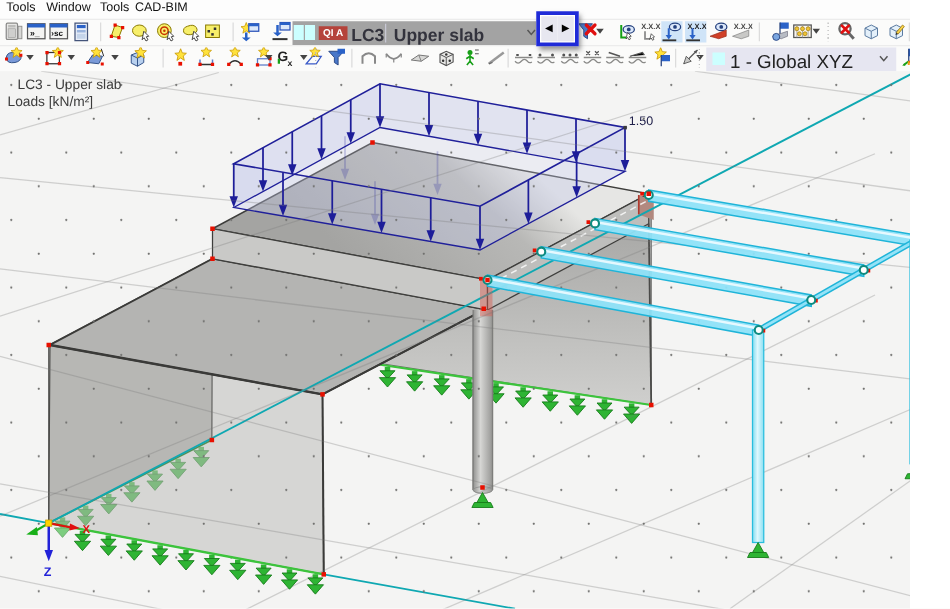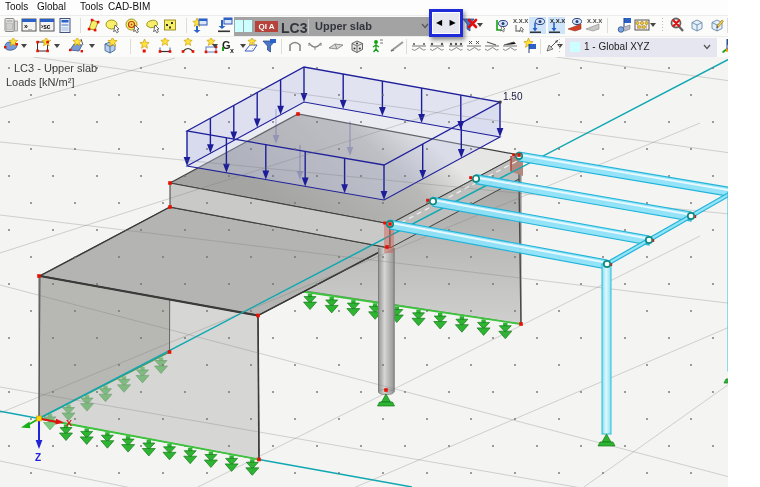--- a/index.html
+++ b/index.html
@@ -21,21 +21,21 @@
   border:3px solid #1f2bd8;box-shadow:2px 3px 4px rgba(60,60,60,.55);z-index:30}
 #bluebox .cell{position:absolute;top:1px;width:13px;height:20px;background:#e7e7f0;font-size:8px;
   color:#000;text-align:center;line-height:20px}
 #canvas{position:absolute;left:0;top:57px;width:760px;height:430px;background:#f4f4f3}
 .ctext{position:absolute;font-size:11px;color:#3c3c3c;white-space:pre}
 </style></head>
 <body>
 <div id="app">
   <div id="menubar">
     <span style="left:5px">Tools</span>
-      <span style="left:37px">Global</span>
+      <span style="left:37px">Window</span>
     <span style="left:80px">Tools</span>
       <span style="left:108px">CAD-BIM</span>
   </div>
   <div id="tb1">
 <svg class="ic" style="left:3px;top:1px;width:17px;height:17px" viewBox="0 0 17 17">
         <rect x="2" y="1.5" width="9" height="13" rx="1" fill="#e8e8e6" stroke="#8a8a88"></rect>
         <rect x="3.5" y="3" width="6" height="2" fill="#bcbcba"></rect>
         <rect x="3.5" y="6" width="6" height="7" fill="#cfcfcd" stroke="#9a9a98" stroke-width=".5"></rect>
         <rect x="11.5" y="4" width="3" height="10" fill="#d8d8d6" stroke="#8a8a88" stroke-width=".7"></rect>
       </svg>
@@ -192,21 +192,21 @@
 <div class="sep" style="left:607px"></div>
 <div class="sep" style="left:727px"></div>
 <div class="sep" style="left:662px;background:repeating-linear-gradient(#bbb 0 1px,transparent 1px 3px)"></div>
 
 <div class="combo1">
  <div style="position:absolute;left:1px;top:3px;width:8px;height:12px;background:#ccffff"></div>
  <div style="position:absolute;left:10px;top:3px;width:8px;height:12px;background:#ccffff"></div>
  <div style="position:absolute;left:21px;top:3.5px;width:23px;height:11px;background:#b5433b;color:#fff;font-size:8px;text-align:center;line-height:11px;font-weight:bold">QI A</div>
  <div style="position:absolute;left:47px;top:3px;font-size:14px;font-weight:bold;color:#33333d">LC3</div>
  <div style="position:absolute;left:74px;top:2px;width:1px;height:15px;background:#c8c8d4"></div>
- <div style="position:absolute;left:81px;top:3px;font-size:11px;font-weight:bold;color:#33333d">Upper slab</div>
+ <div style="position:absolute;left:81px;top:3px;font-size:14px;font-weight:bold;color:#33333d">Upper slab</div>
  <div style="position:absolute;left:187px;top:6px;width:8px;height:6px">
    <svg width="8" height="6" viewBox="0 0 8 6" style="display:block">
             <path d="M1 1 l3 3.5 L7 1" fill="none" stroke="#555" stroke-width="1.2"></path>
           </svg>
  </div>
 </div>
   </div>
   <div id="tb2">
 <svg class="ic" style="left:3px;top:1px;width:17px;height:17px" viewBox="0 0 17 17">
         <path d="M2 9 q0-5 5-5 q6-1 7 3 q0 4-5 5 q-6 1-7-3z" fill="#7a9ad8" stroke="#34548a" stroke-width=".8"></path>
@@ -385,21 +385,21 @@
 <div class="dd" style="left:557px"></div>
 <div class="sep" style="left:130px"></div>
 <div class="sep" style="left:281px"></div>
 <div class="sep" style="left:406px"></div>
 <div class="sep" style="left:540px"></div>
 <div class="sep" style="left:252px;background:repeating-linear-gradient(#bbb 0 1px,transparent 1px 3px)"></div>
 <div class="sep" style="left:559px;background:repeating-linear-gradient(#bbb 0 1px,transparent 1px 3px)"></div>
 
 <div class="combo2">
  <div style="position:absolute;left:5px;top:4px;width:10px;height:10px;background:#ccffff"></div>
- <div style="position:absolute;left:19px;top:3px;font-size:10px;color:#222">1 - Global XYZ</div>
+ <div style="position:absolute;left:19px;top:3px;font-size:15px;color:#222">1 - Global XYZ</div>
  <div style="position:absolute;left:138px;top:6px;width:8px;height:6px">
    <svg width="8" height="6" viewBox="0 0 8 6" style="display:block">
             <path d="M1 1 l3 3.5 L7 1" fill="none" stroke="#555" stroke-width="1.2"></path>
           </svg>
  </div>
 </div>
   </div>
   <div id="bluebox">
     <div class="cell" style="left:0.5px">◀</div>
     <div class="cell" style="left:14px">▶</div>

